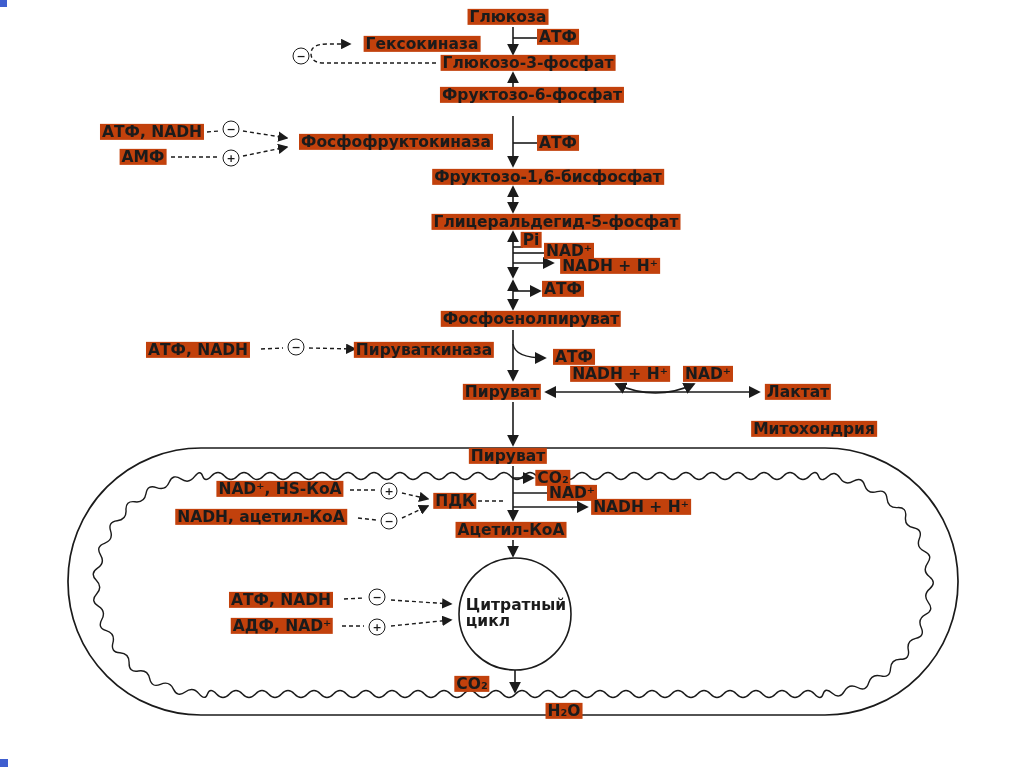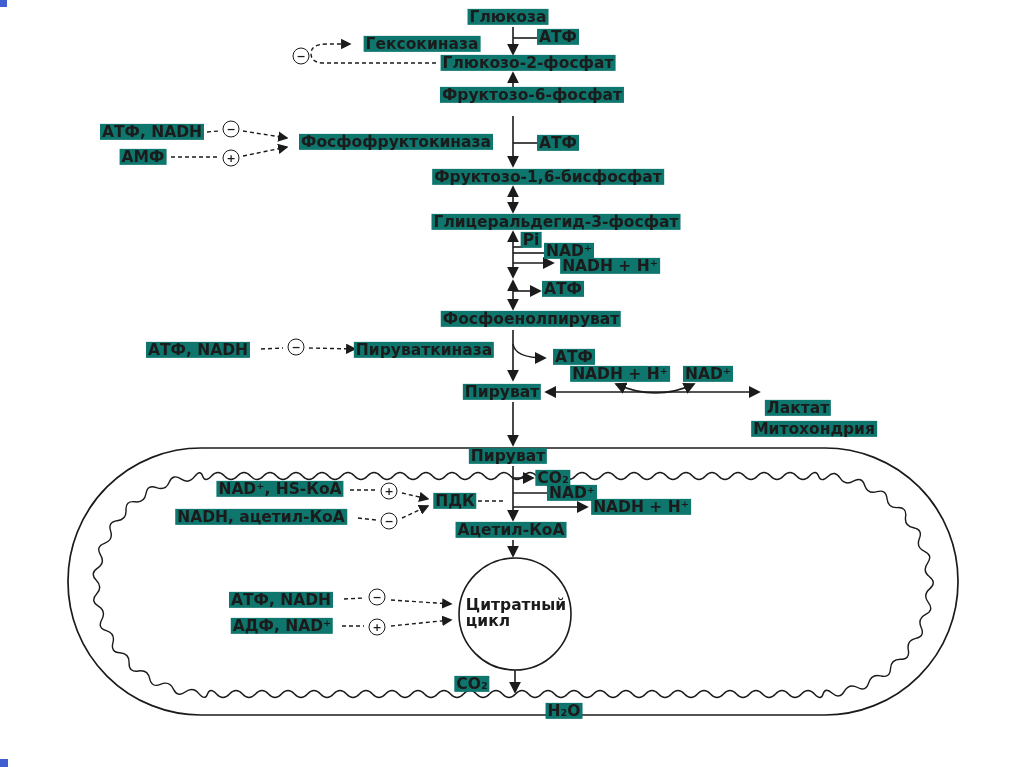--- a/index.html
+++ b/index.html
@@ -4,21 +4,21 @@
 <style>
   html,body{margin:0;padding:0;background:#ffffff;}
   .canvas{
     position:relative;width:1024px;height:767px;background:#ffffff;overflow:hidden;
     font-family:"DejaVu Sans","Liberation Sans",sans-serif;
   }
   .canvas svg{position:absolute;left:0;top:0;}
   .lbl{
     position:absolute;transform:translate(-50%,-50%);
     font-size:15.5px;font-weight:700;color:#1b1b1b;white-space:nowrap;
-    background:#0f766e;padding:0 2px;line-height:1.05;
+    background:#c2410c;padding:0 2px;line-height:1.05;
   }
   .lbl.multiline{white-space:pre-line;text-align:left;background:transparent;}
   .sign{
     position:absolute;transform:translate(-50%,-50%);
     width:15px;height:15px;border:1.7px solid #1b1b1b;border-radius:50%;
     display:flex;align-items:center;justify-content:center;
     font-size:11px;font-weight:700;color:#1b1b1b;background:#ffffff;line-height:1;
   }
   .corner{position:absolute;background:#3f5ecf;}
   .corner.tl{left:0;top:0;width:7px;height:7px;}
@@ -88,40 +88,40 @@
       <path d="M344,599 L364,598"></path>
       <path d="M391,600 L451,604" marker-end="url(#ah)"></path>
       <path d="M342,626 L364,626"></path>
       <path d="M391,626 L451,620" marker-end="url(#ah)"></path>
     </g>
   </svg>
 
   <div class="lbl" style="left:508px;top:17px">Глюкоза</div>
   <div class="lbl" style="left:422px;top:44px">Гексокиназа</div>
   <div class="lbl" style="left:558px;top:37px">АТФ</div>
-  <div class="lbl" style="left:528px;top:63px">Глюкозо-2-фосфат</div>
+  <div class="lbl" style="left:528px;top:63px">Глюкозо-3-фосфат</div>
   <div class="lbl" style="left:532px;top:95px">Фруктозо-6-фосфат</div>
   <div class="lbl" style="left:152px;top:132px">АТФ, NADH</div>
   <div class="lbl" style="left:143px;top:157px">АМФ</div>
   <div class="lbl" style="left:396px;top:142px">Фосфофруктокиназа</div>
   <div class="lbl" style="left:558px;top:143px">АТФ</div>
   <div class="lbl" style="left:548px;top:177px">Фруктозо-1,6-бисфосфат</div>
-  <div class="lbl" style="left:556px;top:222px">Глицеральдегид-3-фосфат</div>
+  <div class="lbl" style="left:556px;top:222px">Глицеральдегид-5-фосфат</div>
   <div class="lbl" style="left:531px;top:240px">Pi</div>
   <div class="lbl" style="left:569px;top:251px">NAD⁺</div>
   <div class="lbl" style="left:610px;top:266px">NADH + H⁺</div>
   <div class="lbl" style="left:563px;top:289px">АТФ</div>
   <div class="lbl" style="left:531px;top:319px">Фосфоенолпируват</div>
   <div class="lbl" style="left:198px;top:350px">АТФ, NADH</div>
   <div class="lbl" style="left:424px;top:350px">Пируваткиназа</div>
   <div class="lbl" style="left:574px;top:357px">АТФ</div>
   <div class="lbl" style="left:620px;top:374px">NADH + H⁺</div>
   <div class="lbl" style="left:708px;top:374px">NAD⁺</div>
   <div class="lbl" style="left:502px;top:392px">Пируват</div>
-  <div class="lbl" style="left:798px;top:408px">Лактат</div>
+  <div class="lbl" style="left:798px;top:392px">Лактат</div>
   <div class="lbl" style="left:814px;top:429px">Митохондрия</div>
   <div class="lbl" style="left:508px;top:456px">Пируват</div>
   <div class="lbl" style="left:553px;top:478px">CO₂</div>
   <div class="lbl" style="left:572px;top:493px">NAD⁺</div>
   <div class="lbl" style="left:641px;top:507px">NADH + H⁺</div>
   <div class="lbl" style="left:280px;top:489px">NAD⁺, HS-КоА</div>
   <div class="lbl" style="left:455px;top:501px">ПДК</div>
   <div class="lbl" style="left:261px;top:517px">NADH, ацетил-КоА</div>
   <div class="lbl" style="left:511px;top:530px">Ацетил-КоА</div>
   <div class="lbl" style="left:281px;top:600px">АТФ, NADH</div>

